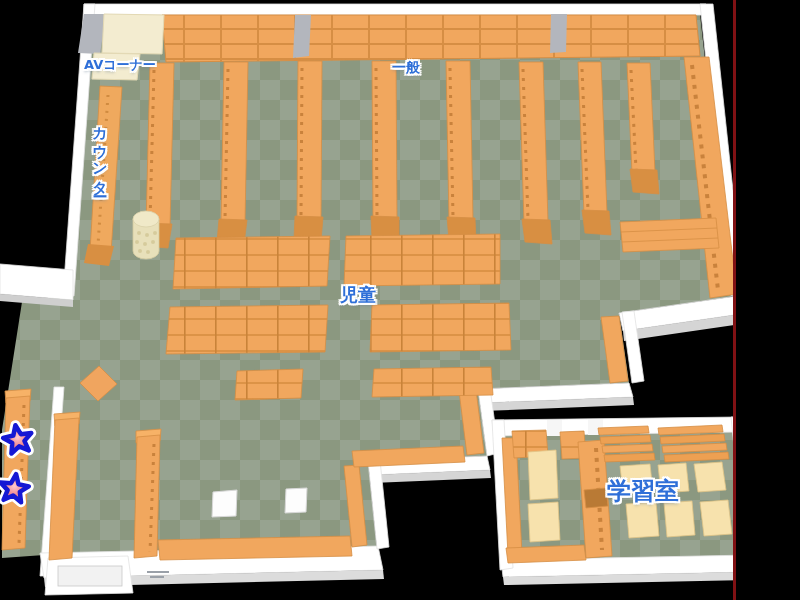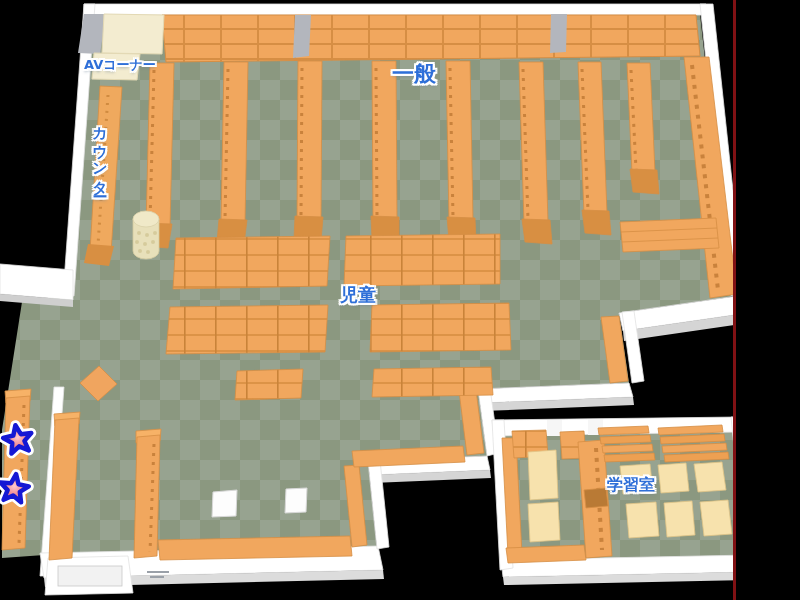--- a/index.html
+++ b/index.html
@@ -223,19 +223,19 @@
       <path d="M0,-15 L3.82,-5.26 L14.3,-4.64 L6.18,2.01 L8.82,12.14 L0,6.5 L-8.82,12.14 L-6.18,2.01 L-14.3,-4.64 L-3.82,-5.26 Z" fill="url(#stargrad)" stroke="#1518d4" stroke-width="4.5"></path>
     </g>
     <g transform="translate(14,489) rotate(8)">
       <path d="M0,-15 L3.82,-5.26 L14.3,-4.64 L6.18,2.01 L8.82,12.14 L0,6.5 L-8.82,12.14 L-6.18,2.01 L-14.3,-4.64 L-3.82,-5.26 Z" fill="none" stroke="#ffffff" stroke-width="10"></path>
       <path d="M0,-15 L3.82,-5.26 L14.3,-4.64 L6.18,2.01 L8.82,12.14 L0,6.5 L-8.82,12.14 L-6.18,2.01 L-14.3,-4.64 L-3.82,-5.26 Z" fill="url(#stargrad)" stroke="#1518d4" stroke-width="4.5"></path>
     </g>
   </g>
 </svg>
 
   <div class="map-label" style="left:84px;top:56px;font-size:13px;">AVコーナー</div>
-  <div class="map-label" style="left:392px;top:59px;font-size:22px;">一般</div>
+  <div class="map-label" style="left:392px;top:59px;font-size:14px;">一般</div>
   <div class="map-label vertical" style="left:90px;top:116px;font-size:15px;">カウンター</div>
   <div class="map-label" style="left:340px;top:283px;font-size:18px;">児童</div>
-  <div class="map-label" style="left:607px;top:475px;font-size:16px;">学習室</div>
+  <div class="map-label" style="left:607px;top:475px;font-size:24px;">学習室</div>
 
   <div id="right-edge"></div>
 </div>
 
 </body></html>

